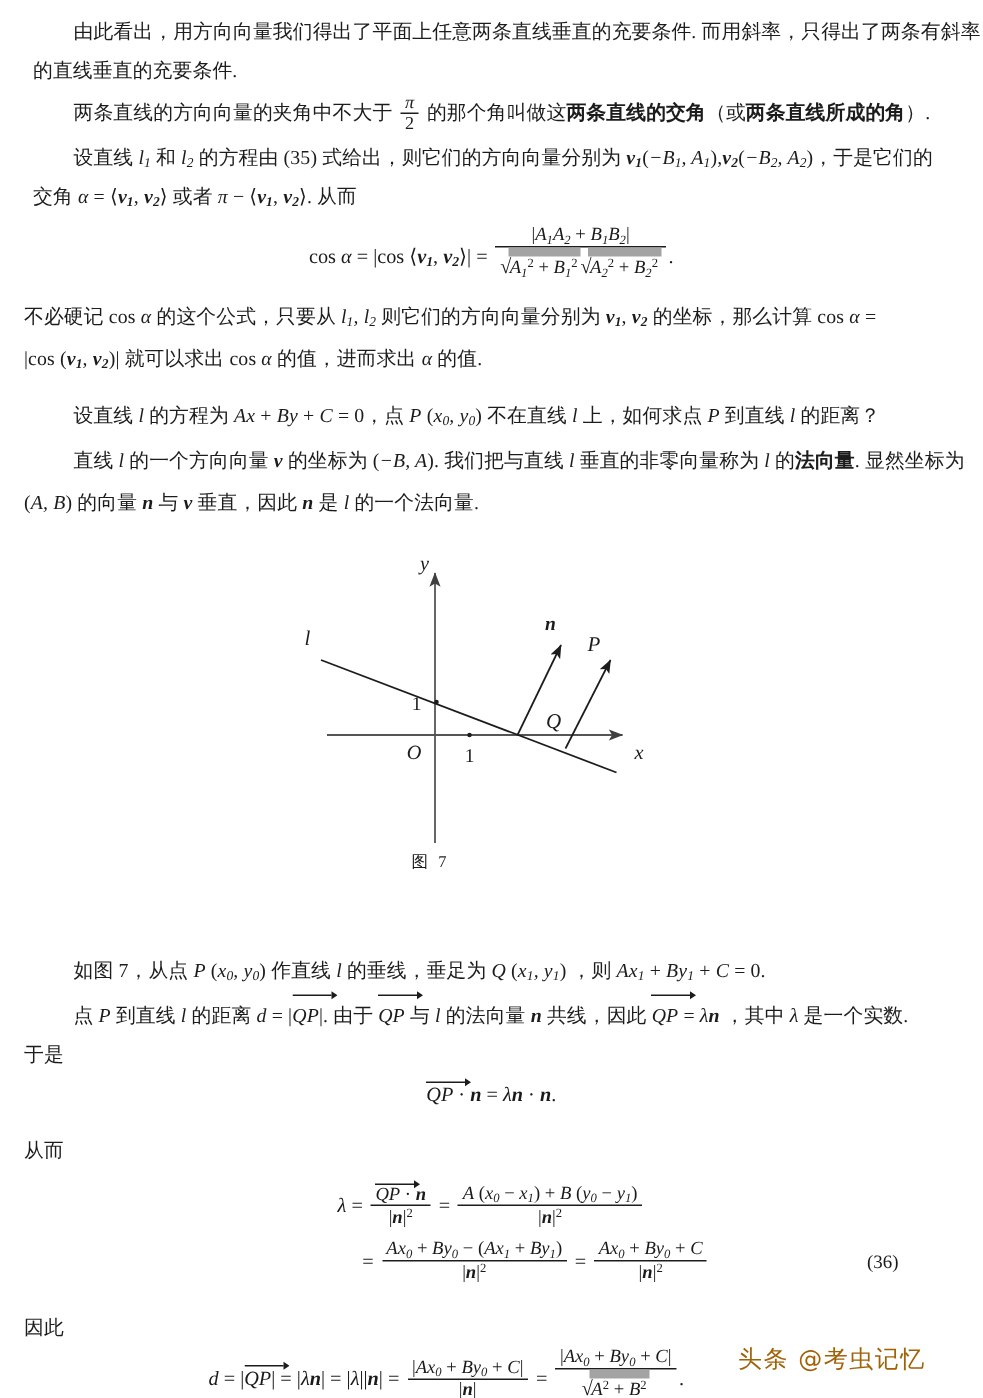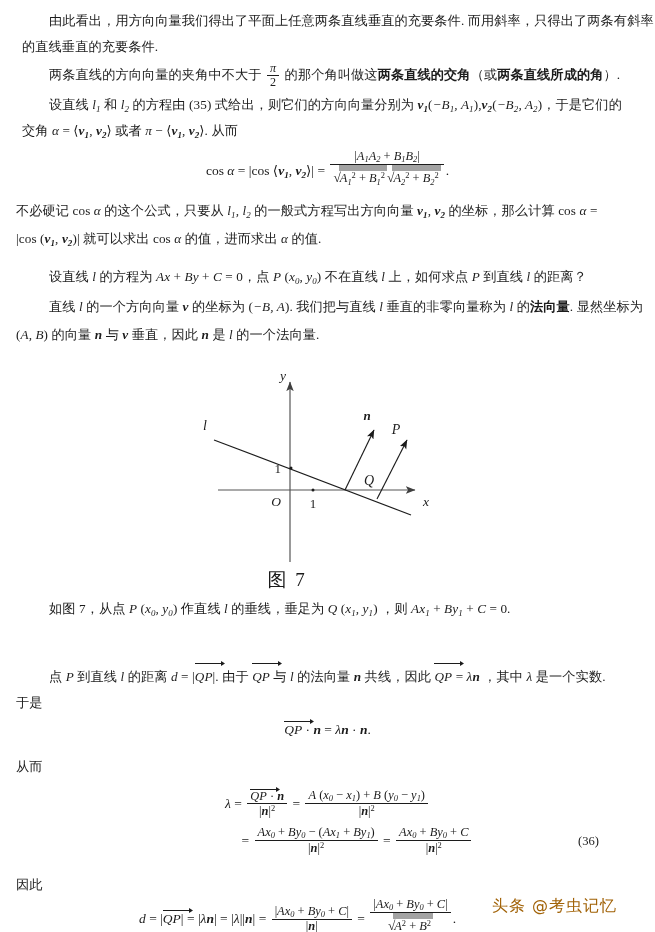--- a/index.html
+++ b/index.html
@@ -89,21 +89,21 @@
     position: absolute;
     left: 0; top: 368px;
     width: 655px;
     height: 250px;
   }
   .figcap {
     position: absolute;
     left: 0; top: 567px;
     width: 574px;
     text-align: center;
-    font-size: 19px;
+    font-size: 11px;
     letter-spacing: 2px;
   }
 
   
   .watermark {
     position: absolute;
     left: 492px; top: 896px;
     font-size: 16px;
     color: #a16207;
     letter-spacing: 1px;
@@ -148,21 +148,21 @@
       <span class="num"><span class="mn">|</span><span class="mi">A<sub>1</sub>A<sub>2</sub></span> <span class="mn">+</span> <span class="mi">B<sub>1</sub>B<sub>2</sub></span><span class="mn">|</span></span>
       <span class="den"><span class="sqrt"><span class="rad">√</span><span class="rbody mi">A<sub>1</sub><sup class="sn">2</sup> <span class="mn">+</span> B<sub>1</sub><sup class="sn">2</sup></span></span><span class="sqrt"><span class="rad">√</span><span class="rbody mi">A<sub>2</sub><sup class="sn">2</sup> <span class="mn">+</span> B<sub>2</sub><sup class="sn">2</sup></span></span></span>
     </span><span class="mn">.</span>
   </div>
 
   <div class="para" style="left:16px; top:198px;">
     <span>不必硬记</span>
     <span class="mn">cos</span> <span class="mi">α</span>
     <span>的这个公式，只要从</span>
     <span class="mi">l<sub>1</sub>, l<sub>2</sub></span>
-    <span>的一般式方程写出方向向量</span>
+    <span>则它们的方向向量分别为</span>
     <span class="mb">ν<sub>1</sub></span><span class="mn">,</span> <span class="mb">ν<sub>2</sub></span>
     <span>的坐标，那么计算</span>
     <span class="mn">cos</span> <span class="mi">α</span> <span class="mn">=</span>
   </div>
   <div class="para" style="left:16px; top:226px;">
     <span class="mn">|cos (</span><span class="mb">ν<sub>1</sub></span><span class="mn">,</span> <span class="mb">ν<sub>2</sub></span><span class="mn">)|</span>
     <span>就可以求出</span>
     <span class="mn">cos</span> <span class="mi">α</span>
     <span>的值，进而求出</span>
     <span class="mi">α</span>
@@ -241,21 +241,21 @@
       <text x="281" y="105" font-family="Liberation Serif, serif" font-size="13" fill="#1c1c1c" text-anchor="end">1</text>
       <text x="205" y="62" font-family="Liberation Serif, serif" font-style="italic" font-size="14" fill="#1c1c1c" text-anchor="middle">l</text>
       <text x="367" y="52" font-family="Liberation Serif, serif" font-style="italic" font-weight="bold" font-size="13" fill="#1c1c1c" text-anchor="middle">n</text>
       <text x="396" y="66" font-family="Liberation Serif, serif" font-style="italic" font-size="14" fill="#1c1c1c" text-anchor="middle">P</text>
       <text x="369" y="117" font-family="Liberation Serif, serif" font-style="italic" font-size="14" fill="#1c1c1c" text-anchor="middle">Q</text>
     </svg>
   </div>
 
   <div class="figcap">图 7</div>
 
-  <div class="para" style="left:22px; top:596px;">
+  <div class="para" style="left:22px; top:634px;">
     <span class="ind"></span><span>如图 7，从点</span>
     <span class="mi">P</span> <span class="mn">(</span><span class="mi">x<sub>0</sub>, y<sub>0</sub></span><span class="mn">)</span>
     <span>作直线</span>
     <span class="mi">l</span>
     <span>的垂线，垂足为</span>
     <span class="mi">Q</span> <span class="mn">(</span><span class="mi">x<sub>1</sub>, y<sub>1</sub></span><span class="mn">)</span>
     <span>，则</span>
     <span class="mi">Ax<sub>1</sub></span> <span class="mn">+</span> <span class="mi">By<sub>1</sub></span> <span class="mn">+</span> <span class="mi">C</span> <span class="mn">= 0.</span>
   </div>
 

